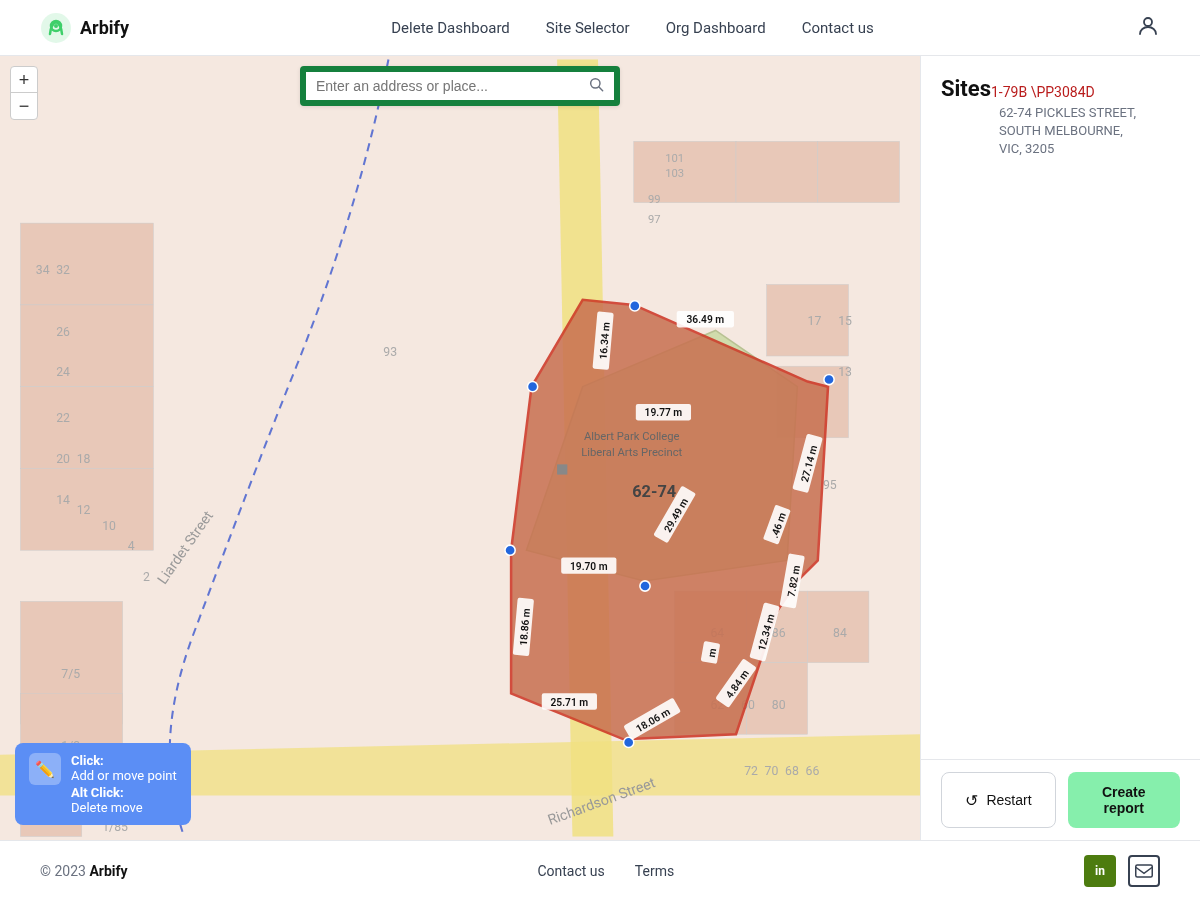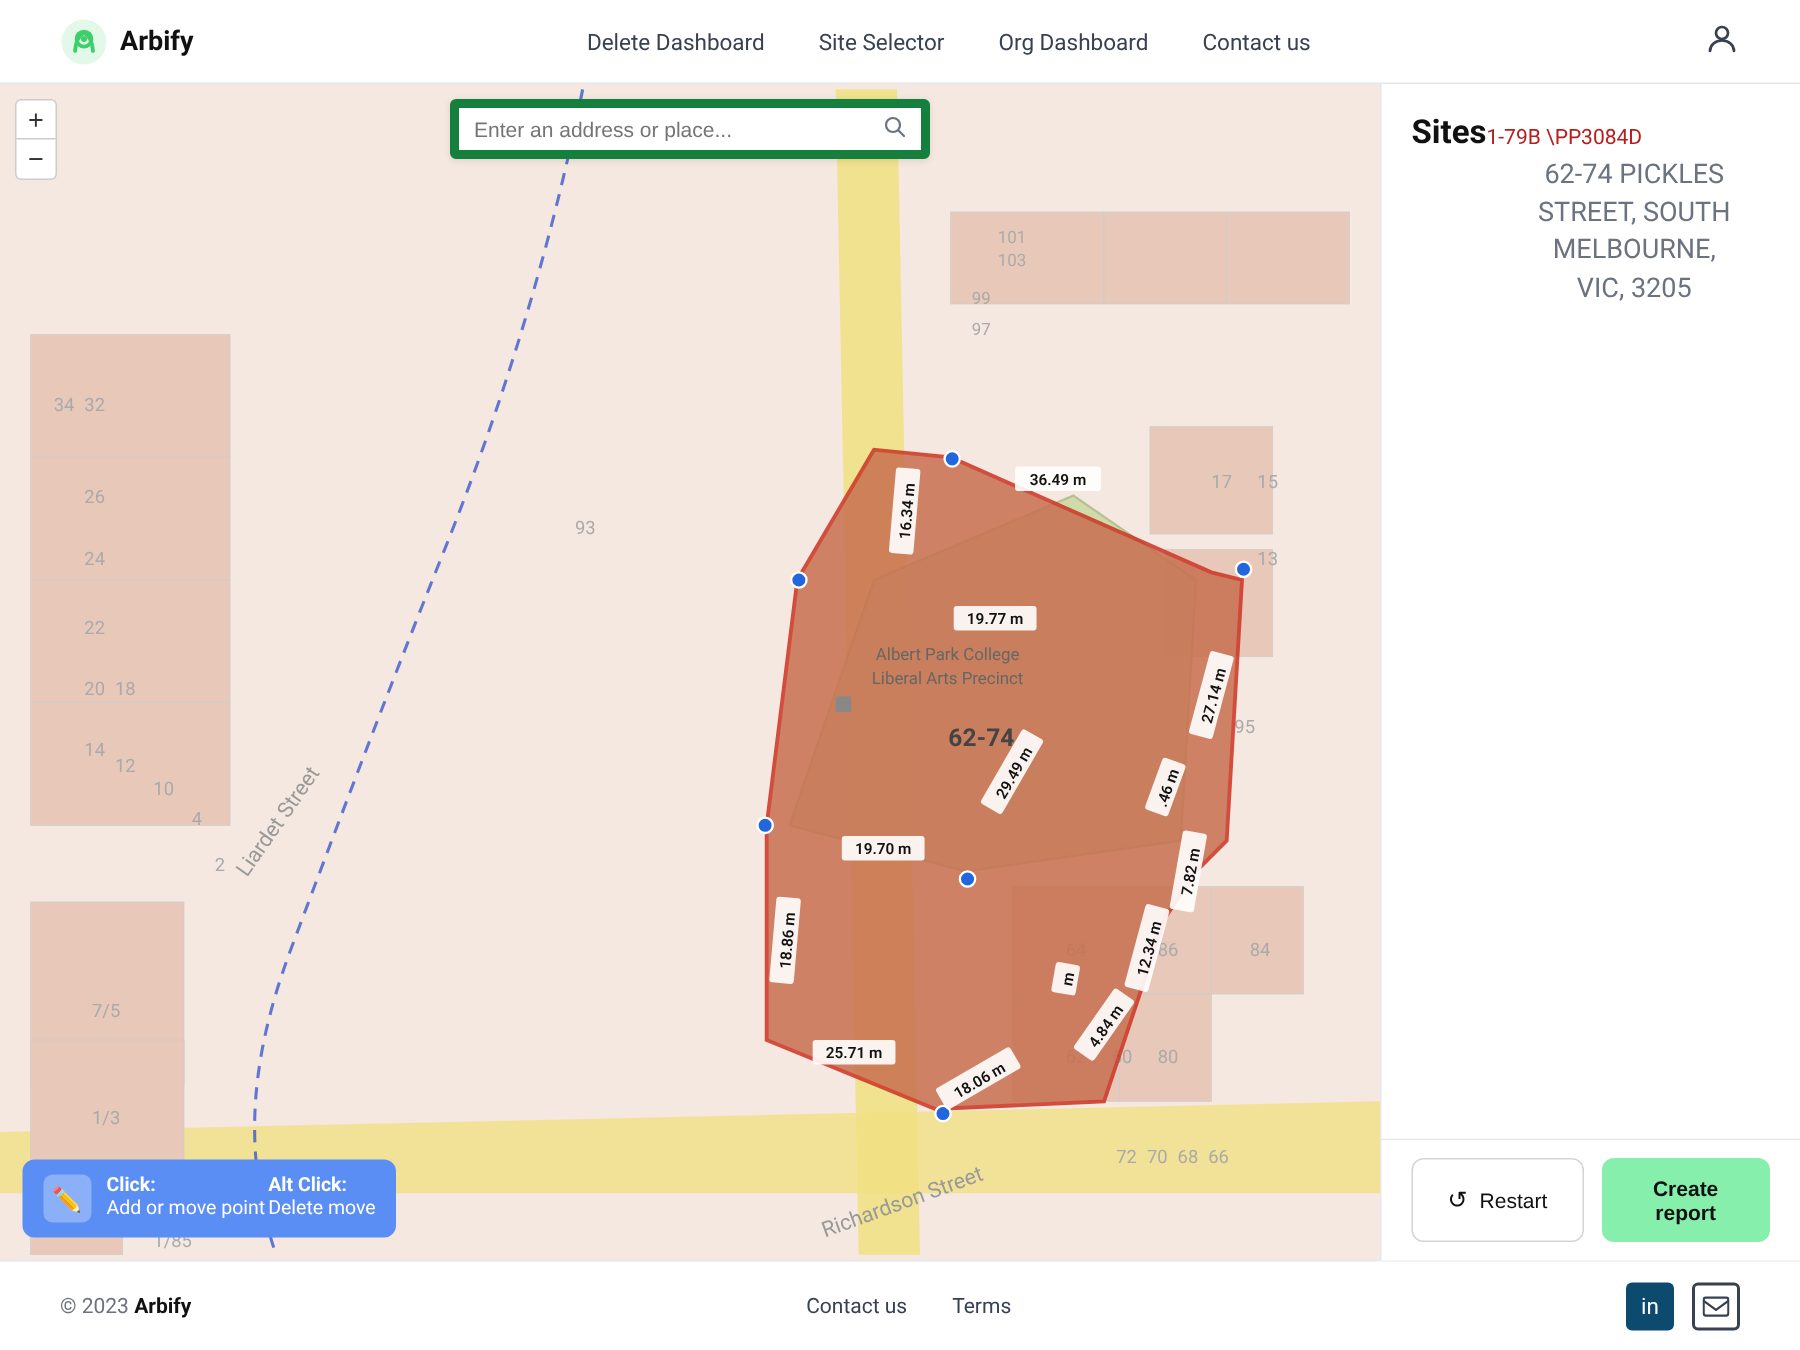--- a/index.html
+++ b/index.html
@@ -56,33 +56,33 @@
     .click-hint {
       position: absolute; bottom: 15px; left: 15px;
       background: #5b8ef5; color: #fff; border-radius: 8px;
       padding: 10px 14px; font-size: 13px; display: flex; align-items: flex-start; gap: 10px;
     }
     .click-hint-icon {
       background: rgba(255,255,255,0.3); border-radius: 6px;
       width: 32px; height: 32px; display: flex; align-items: center; justify-content: center;
       font-size: 16px; flex-shrink: 0;
     }
-    .click-hint-text { display: flex; flex-direction: row; gap: 2px; }
+    .click-hint-text { display: flex; flex-direction: column; gap: 2px; }
     .click-hint-text span { display: block; }
     .click-hint-bold { font-weight: 700; }
 
     
     .right-panel {
       width: 280px; background: #fff; border-left: 1px solid #e5e7eb;
       display: flex; flex-direction: row; padding: 20px;
     }
     .sites-title { font-size: 22px; font-weight: 700; color: #111; margin-bottom: 16px; }
     .site-item { padding: 8px 0; }
     .site-id { font-size: 14px; font-weight: 400; color: #b91c1c; margin-bottom: 4px; }
-    .site-address { font-size: 18px; color: #6b7280; line-height: 1.4; padding-left: 8px; text-align: center; }
+    .site-address { font-size: 13px; color: #6b7280; line-height: 1.4; padding-left: 8px; }
     .divider { border: none; border-bottom: 1px solid #e5e7eb; margin: 8px 0; }
     .btn-restart {
       display: flex; align-items: center; gap: 8px;
       border: 1px solid #d1d5db; background: #fff; color: #111;
       padding: 10px 18px; border-radius: 8px; font-size: 14px; font-weight: 500;
       cursor: pointer; flex: 1; justify-content: center;
     }
     .restart-icon { font-size: 16px; }
     .btn-create {
       border: none; background: #86efac; color: #111;
@@ -96,21 +96,21 @@
       display: flex; align-items: center; justify-content: space-between;
       padding: 0 40px; font-size: 14px; color: #6b7280;
     }
     .footer-links { display: flex; gap: 30px; }
     .footer-link { color: #374151; cursor: pointer; text-decoration: none; }
     .footer-icons { display: flex; gap: 12px; align-items: center; }
     .footer-icon-box {
       width: 32px; height: 32px; display: flex; align-items: center; justify-content: center;
       border-radius: 4px; cursor: pointer;
     }
-    .footer-icon-linkedin { background: #0c4a6e; color: #fff; font-size: 15px; font-weight: 400; }
+    .footer-icon-linkedin { background: #4d7c0f; color: #fff; font-size: 12px; font-weight: 700; }
     .footer-icon-email { border: 2px solid #374151; color: #374151; font-size: 16px; }
 
     .copyright { color: #6b7280; }
     .copyright strong { color: #111; }
   </style>
 </head>
 <body>
 
 <header class="header">
   <div class="header-logo">

